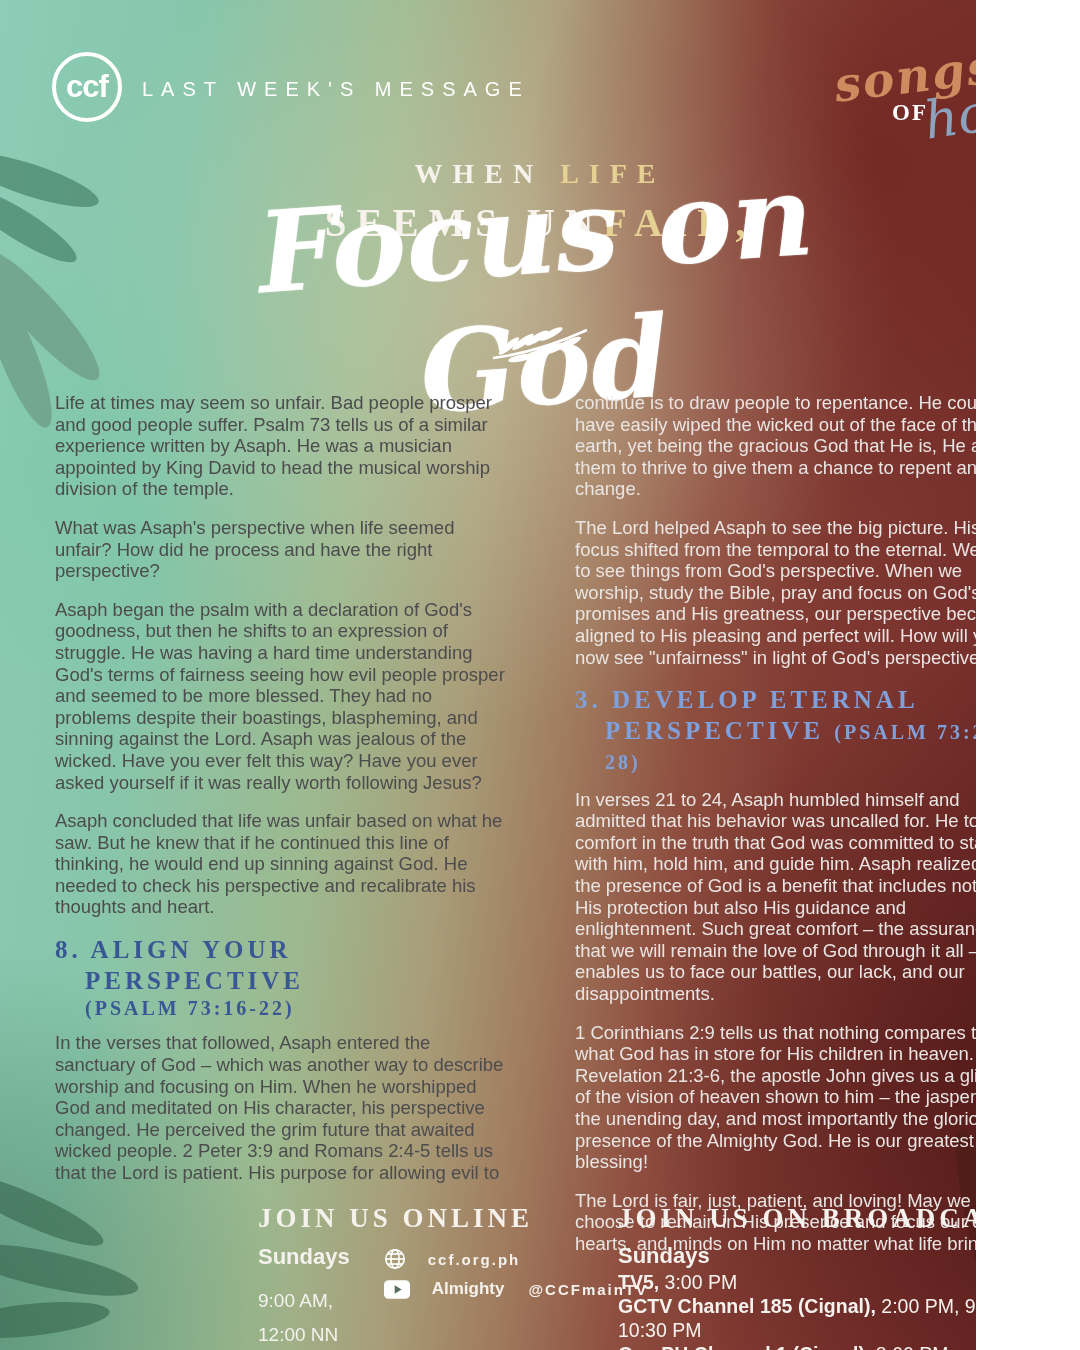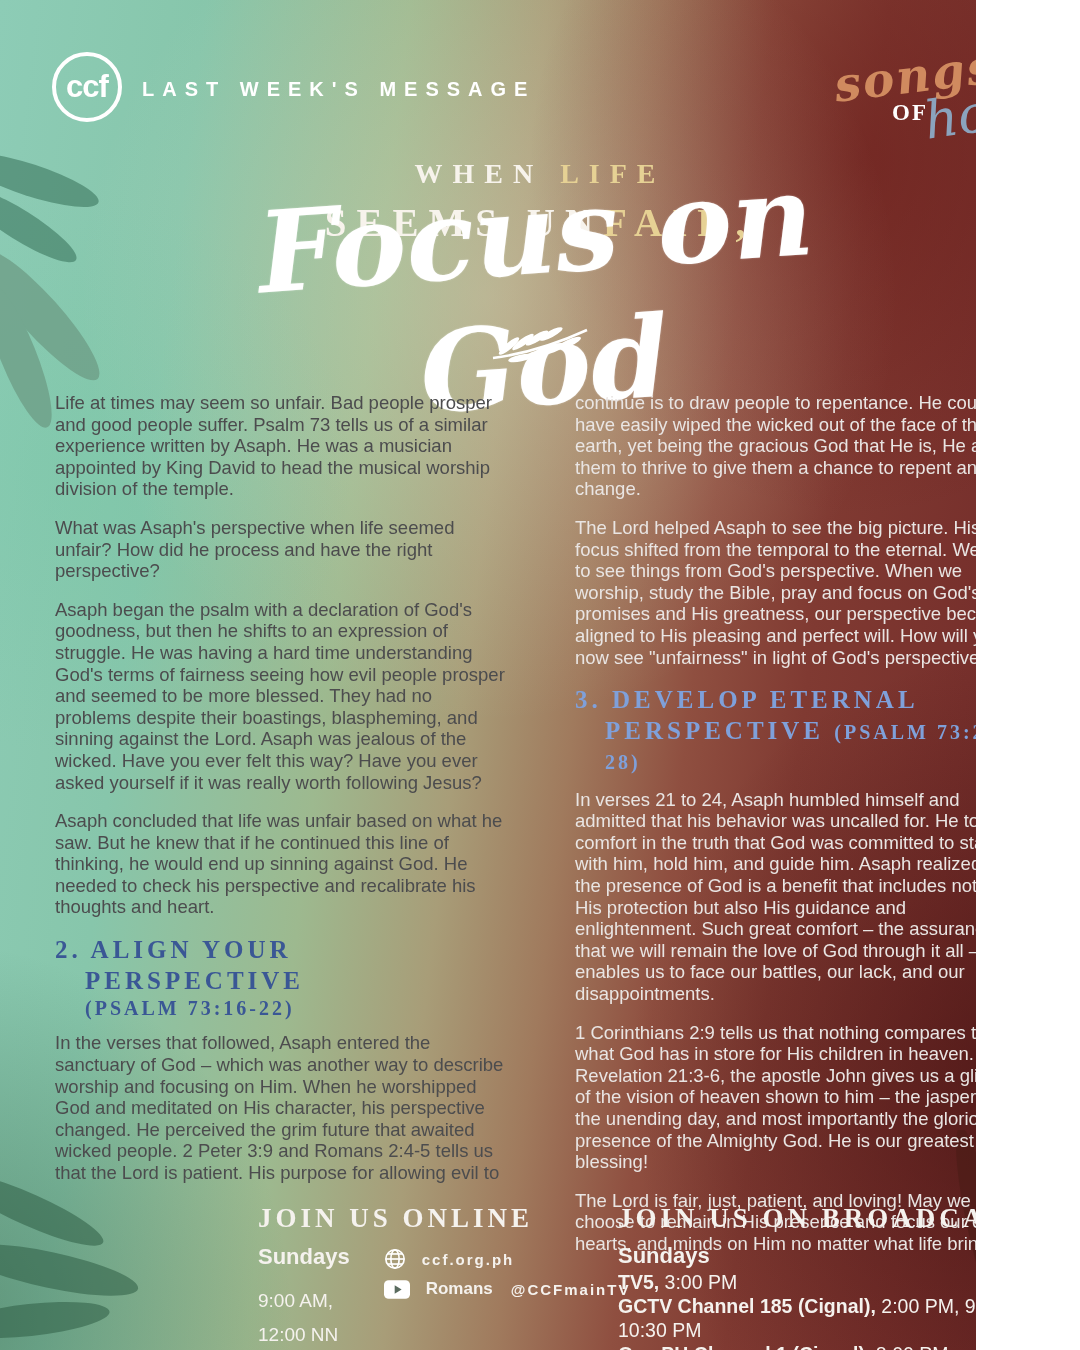--- a/index.html
+++ b/index.html
@@ -19,21 +19,21 @@
 
   
   .logo {
     position:absolute; left:52px; top:52px; width:70px; height:70px;
     border:4px solid #ffffff; border-radius:50%;
     display:flex; align-items:center; justify-content:center;
     color:#ffffff; font-weight:bold; font-size:31px; letter-spacing:-1px;
   }
   .kicker {
     position:absolute; left:142px; top:78px;
-    color:#ffffff; font-weight:bold; font-size:20px; letter-spacing:8px;
+    color:#ffffff; font-weight:normal; font-size:20px; letter-spacing:8px;
   }
   .series { position:absolute; left:820px; top:38px; width:240px; height:120px; }
   .series .songs {
     position:absolute; left:14px; top:10px; font-family:"DejaVu Serif", serif;
     font-style:italic; font-weight:bold; font-size:47px; color:#d08a5f;
     transform:rotate(-7deg); letter-spacing:2px;
   }
   .series .of {
     position:absolute; left:72px; top:62px; font-family:Liberation Serif, serif;
     font-size:23px; color:#ffffff; letter-spacing:2px; font-weight:bold;
@@ -79,21 +79,21 @@
 
   
   .footer-title {
     font-family:"Liberation Serif", serif; font-weight:bold; color:#f5f2ee;
     font-size:27px; letter-spacing:4px; margin-bottom:10px; white-space:nowrap;
   }
   .f-online { position:absolute; left:258px; top:1203px; width:330px; color:#f5f2ee; }
   .f-online .cols { display:flex; gap:34px; }
   .f-day { font-weight:bold; font-size:22px; margin-bottom:2px; }
   .f-times { font-size:19px; line-height:34px;margin-top:14px; }
-  .f-social .row { display:flex; align-items:center; gap:16px; height:30px; }
+  .f-social .row { display:flex; align-items:center; gap:22px; height:30px; }
   .f-social .handle { font-size:15px; letter-spacing:2px; font-weight:bold; }
   .yt-word { font-size:17px; font-weight:bold; letter-spacing:0px; margin-right:2px; }
 
   .f-broadcast { position:absolute; left:618px; top:1203px; width:440px; color:#f5f2ee; }
   .f-broadcast .line { font-size:19.5px; line-height:24px; }
   .f-broadcast .b { font-weight:bold; }
 
   .icon-box { display:inline-flex; align-items:center; justify-content:center; }
 
   
@@ -169,21 +169,21 @@
   </svg>
 
   <div class="col col-left">
     <p>Life at times may seem so unfair. Bad people prosper and good people suffer. Psalm 73 tells us of a similar experience written by Asaph. He was a musician appointed by King David to head the musical worship division of the temple.</p>
     <p>What was Asaph's perspective when life seemed unfair? How did he process and have the right perspective?</p>
 
     <p>Asaph began the psalm with a declaration of God's goodness, but then he shifts to an expression of struggle. He was having a hard time understanding God's terms of fairness seeing how evil people prosper and seemed to be more blessed. They had no problems despite their boastings, blaspheming, and sinning against the Lord. Asaph was jealous of the wicked. Have you ever felt this way? Have you ever asked yourself if it was really worth following Jesus?</p>
     <p>Asaph concluded that life was unfair based on what he saw. But he knew that if he continued this line of thinking, he would end up sinning against God. He needed to check his perspective and recalibrate his thoughts and heart.</p>
 
     <h3 class="sec">
-      <span>2. ALIGN YOUR PERSPECTIVE</span>
+      <span>8. ALIGN YOUR PERSPECTIVE</span>
       <span class="ref-block">(PSALM 73:16-22)</span>
     </h3>
     <p>In the verses that followed, Asaph entered the sanctuary of God – which was another way to describe worship and focusing on Him. When he worshipped God and meditated on His character, his perspective changed. He perceived the grim future that awaited wicked people. 2 Peter 3:9 and Romans 2:4-5 tells us that the Lord is patient. His purpose for allowing evil to</p>
   </div>
 
   <div class="col col-right">
     <p>continue is to draw people to repentance. He could have easily wiped the wicked out of the face of the earth, yet being the gracious God that He is, He allows them to thrive to give them a chance to repent and change.</p>
     <p>The Lord helped Asaph to see the big picture. His focus shifted from the temporal to the eternal.  We need to see things from God's perspective. When we worship, study the Bible, pray and focus on God's promises and His greatness, our perspective becomes aligned to His pleasing and perfect will. How will you now see "unfairness" in light of God's perspective?</p>
 
     <h3 class="sec">
@@ -215,21 +215,21 @@
           </span>
           <span class="handle">ccf.org.ph</span>
         </div>
         <div class="row">
           <span class="icon-box">
             <svg width="26" height="19" viewBox="0 0 28 20">
               <rect x="0" y="0" width="28" height="20" rx="5" fill="#ffffff"></rect>
               <path d="M11.5 5.5 L19 10 L11.5 14.5 Z" fill="#5a6b5f"></path>
             </svg>
           </span>
-          <span class="yt-word">Romans</span>
+          <span class="yt-word">Almighty</span>
           <span class="handle">@CCFmainTV</span>
         </div>
       </div>
     </div>
   </div>
 
   <div class="f-broadcast">
     <div class="footer-title">JOIN US ON BROADCAST TV</div>
     <div class="line b f-day" style="font-size:22px;">Sundays</div>
     <div class="line">

